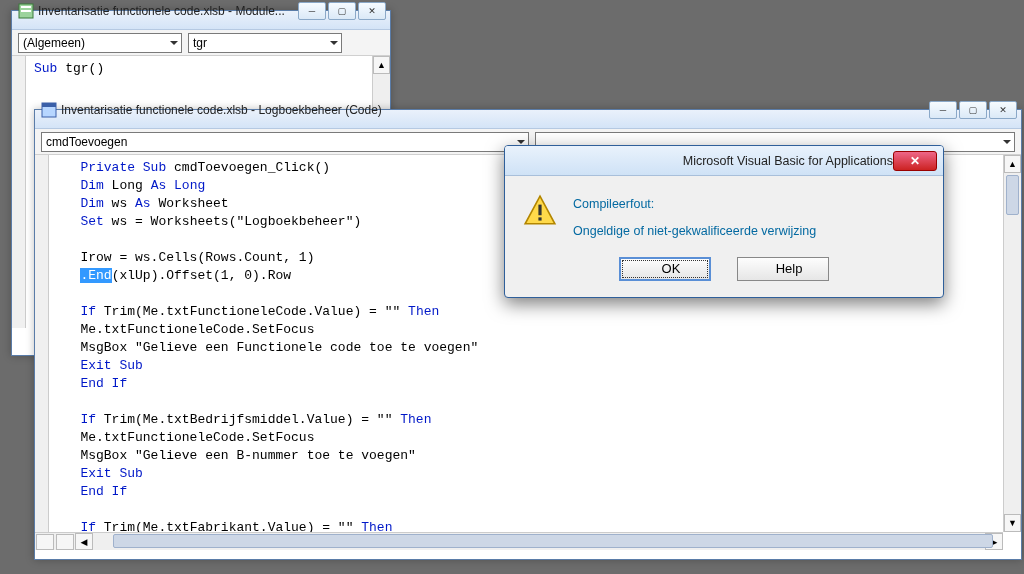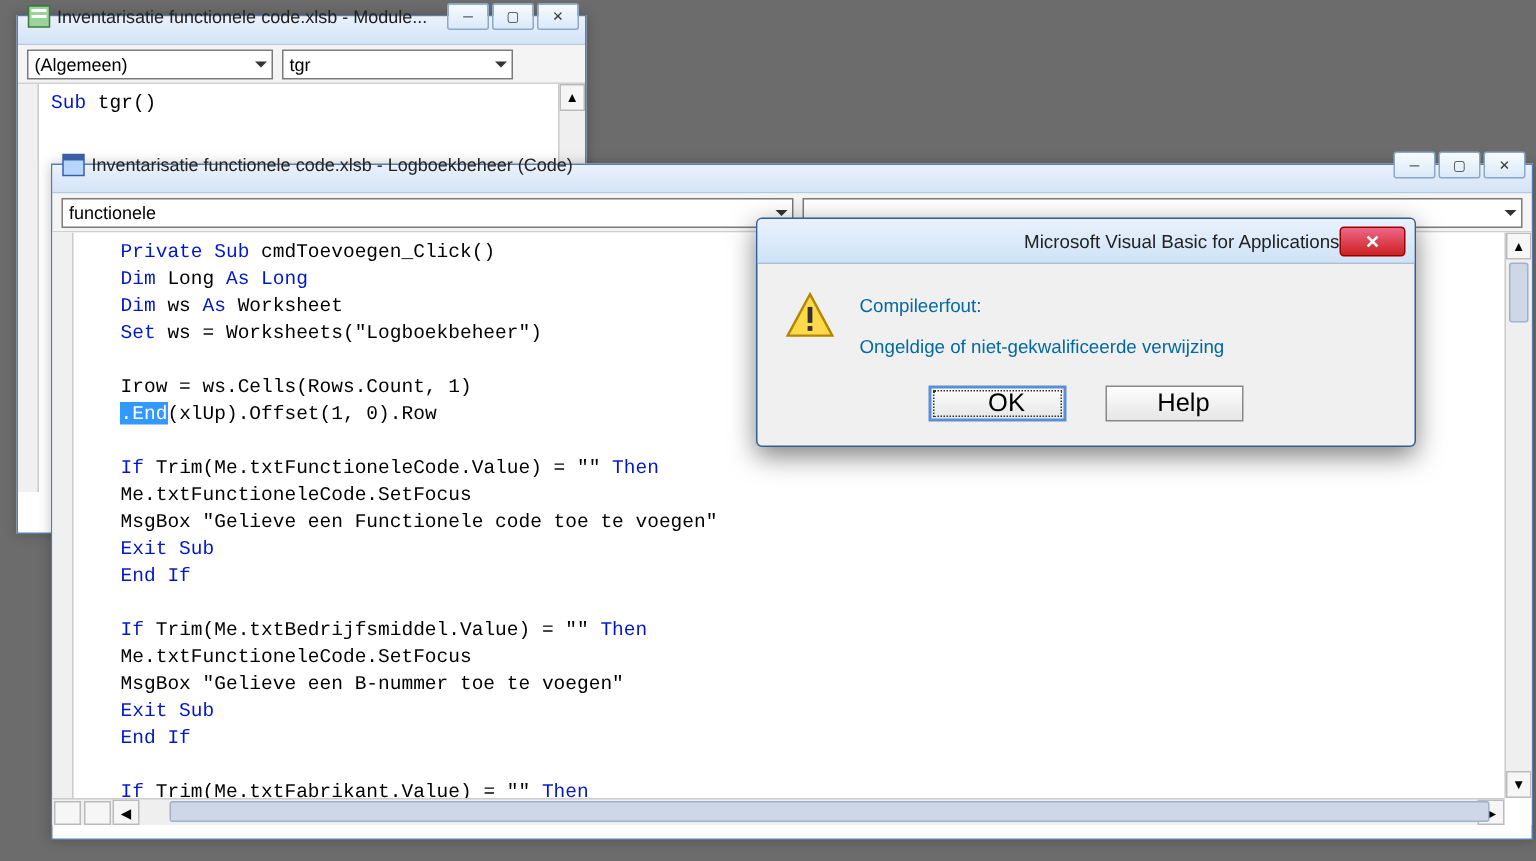--- a/index.html
+++ b/index.html
@@ -123,21 +123,21 @@
       width:34px;height:34px;
     }
     .dialog .msg{ font-size:12.5px; color:#0369a1; line-height:1.7;}
     .dialog .btnrow{
       display:flex; justify-content:center; gap:26px;
       padding:6px 0 16px;
     }
     .dialog button.dlg{
       width:92px;height:24px;
       border:1px solid #888; background:linear-gradient(#fdfdfd,#e6e6e6);
-      font-size:17px;
+      font-size:13px;
       padding-left:12px;
     }
     .dialog button.dlg.default{ outline:1px dotted #333; outline-offset:-4px; border:2px solid #5a8fd6; }
     .small-icon-svg{width:16px;height:16px;}
   </style>
 </head>
 <body>
 
 <div class="win" style="left:11px; top:10px; width:380px; height:346px;">
   <div class="titlebar">
@@ -184,21 +184,21 @@
     </span>
     <span class="title">Inventarisatie functionele code.xlsb - Logboekbeheer (Code)</span>
     <div class="winbtns">
       <div class="winbtn">─</div>
       <div class="winbtn">▢</div>
       <div class="winbtn">✕</div>
     </div>
   </div>
   <div class="toolbar">
     <div class="combo" style="width:488px">
-        <span>functionele</span>
+        <span>cmdToevoegen</span>
       </div>
     <div class="combo" style="flex:1">
         <span></span>
       </div>
   </div>
   <div class="codearea" style="height:395px">
     <div class="codegutter"></div>
     <pre class="code">   <span class="kw">Private Sub</span><span> cmdToevoegen_Click()</span>
    <span class="kw">Dim</span><span> Long </span><span class="kw">As Long</span>
    <span class="kw">Dim</span><span> ws </span><span class="kw">As</span><span> Worksheet</span>

